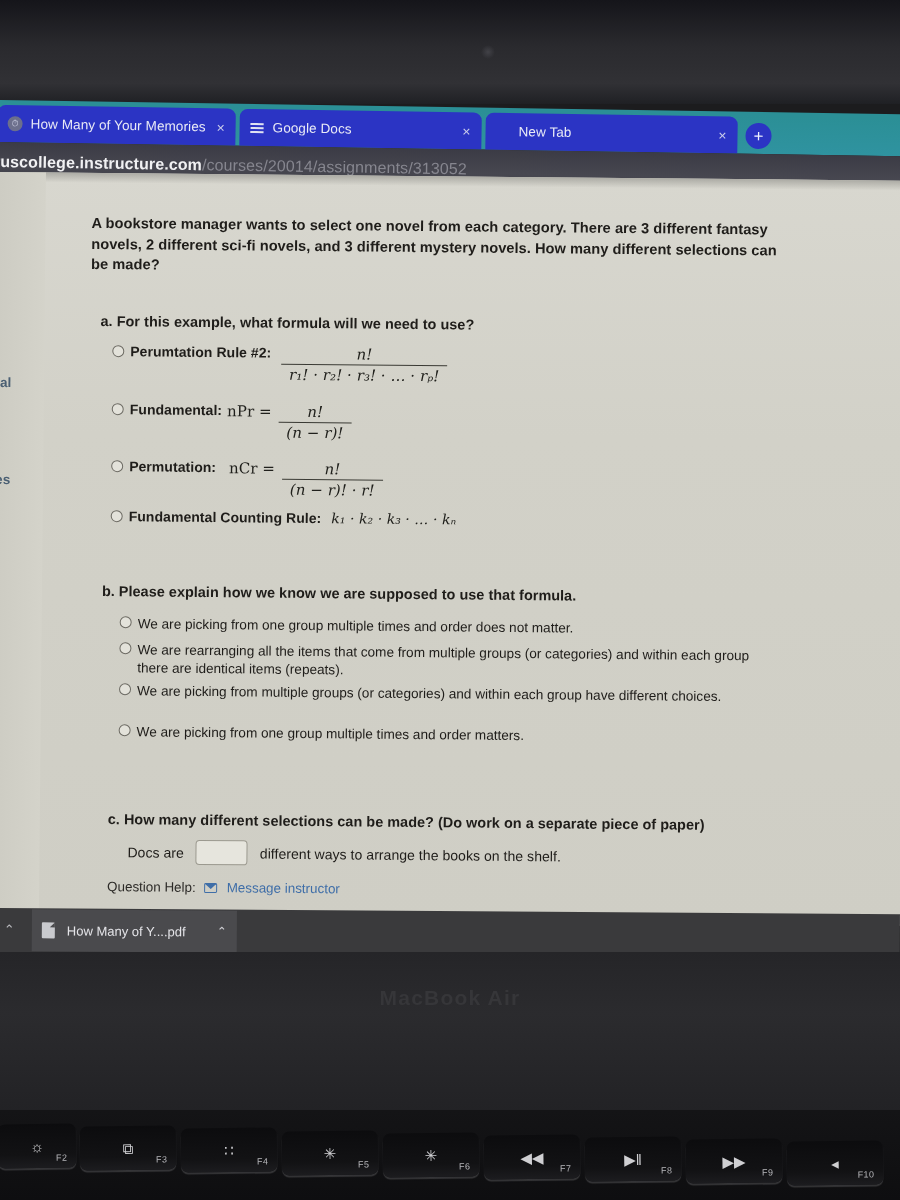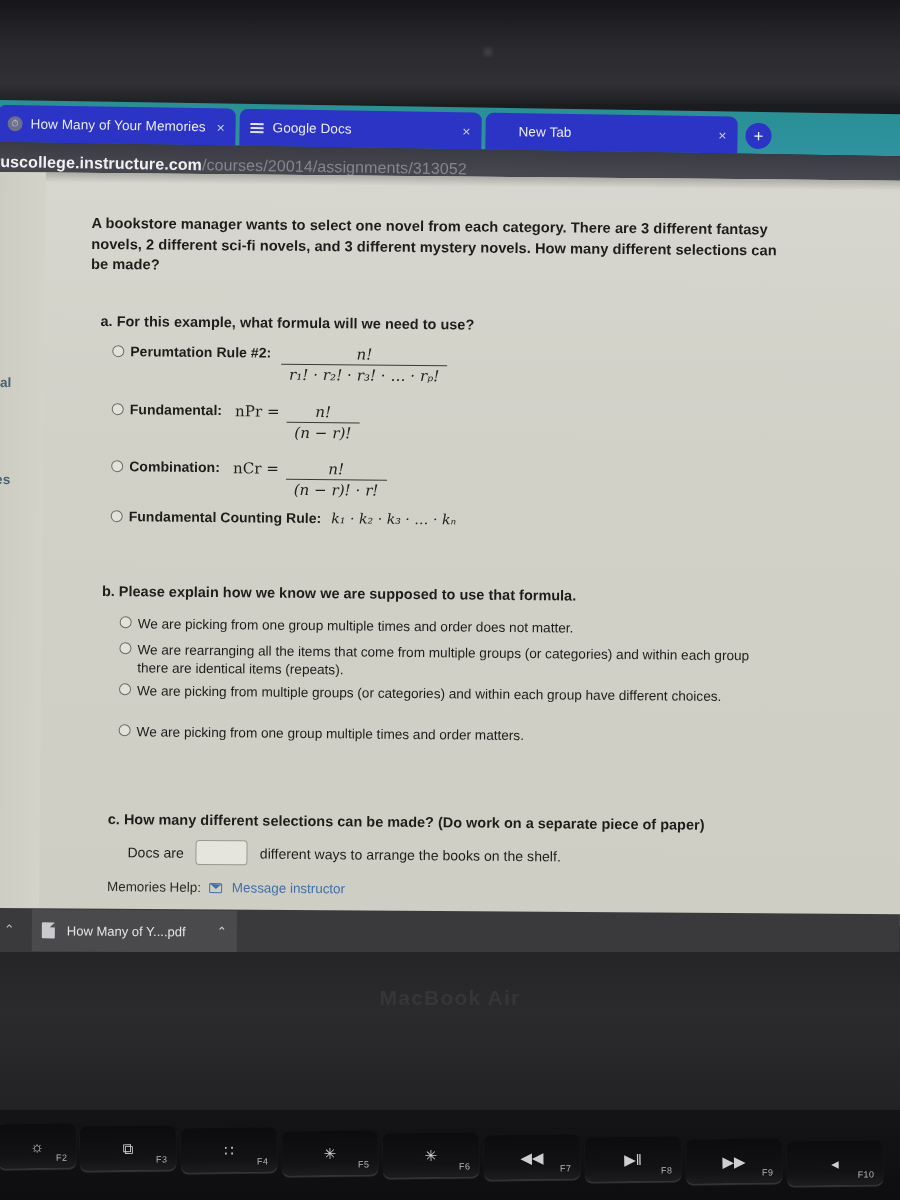--- a/index.html
+++ b/index.html
@@ -325,31 +325,31 @@
         <span class="fracwrap frm" style="margin-left:10px">
           <span class="fnum">n!</span>
           <span class="fbar"></span>
           <span class="fden">r₁! · r₂! · r₃! ·  …  · rₚ!</span>
         </span>
       </div>
 
       <div class="opt opt-a2">
         <span class="radio"></span>
         <span class="opt-lbl">Fundamental:</span>
-        <span class="frm eq" style="margin-left:8px">nPr =</span>
+        <span class="frm eq" style="">nPr =</span>
         <span class="fracwrap frm">
           <span class="fnum">n!</span>
           <span class="fbar"></span>
           <span class="fden">(n − r)!</span>
         </span>
       </div>
 
       <div class="opt opt-a3">
         <span class="radio"></span>
-        <span class="opt-lbl">Combination:</span>
+        <span class="opt-lbl">Permutation:</span>
         <span class="frm eq" style="margin-left:8px">nCr =</span>
         <span class="fracwrap frm">
           <span class="fnum">n!</span>
           <span class="fbar"></span>
           <span class="fden">(n − r)! · r!</span>
         </span>
       </div>
 
       <div class="opt opt-a4">
         <span class="radio"></span>
@@ -378,21 +378,21 @@
 
       <div class="part-label part-c">c. How many different selections can be made? (Do work on a separate piece of paper)</div>
 
       <div class="c-answer">
         <span>Docs are</span>
         <input class="ans-input" type="text" value="" style="">
         <span>different ways to arrange the books on the shelf.</span>
       </div>
 
       <div class="qhelp">
-        <span>Memories Help:</span>
+        <span>Question Help:</span>
         <span class="mail-ico"></span>
         <span class="qhelp-link">Message instructor</span>
       </div>
 
     </div>
   </div>
 
   <div class="dlbar">
     <span class="dl-chev-left">⌃</span>
     <div class="dl-item">

